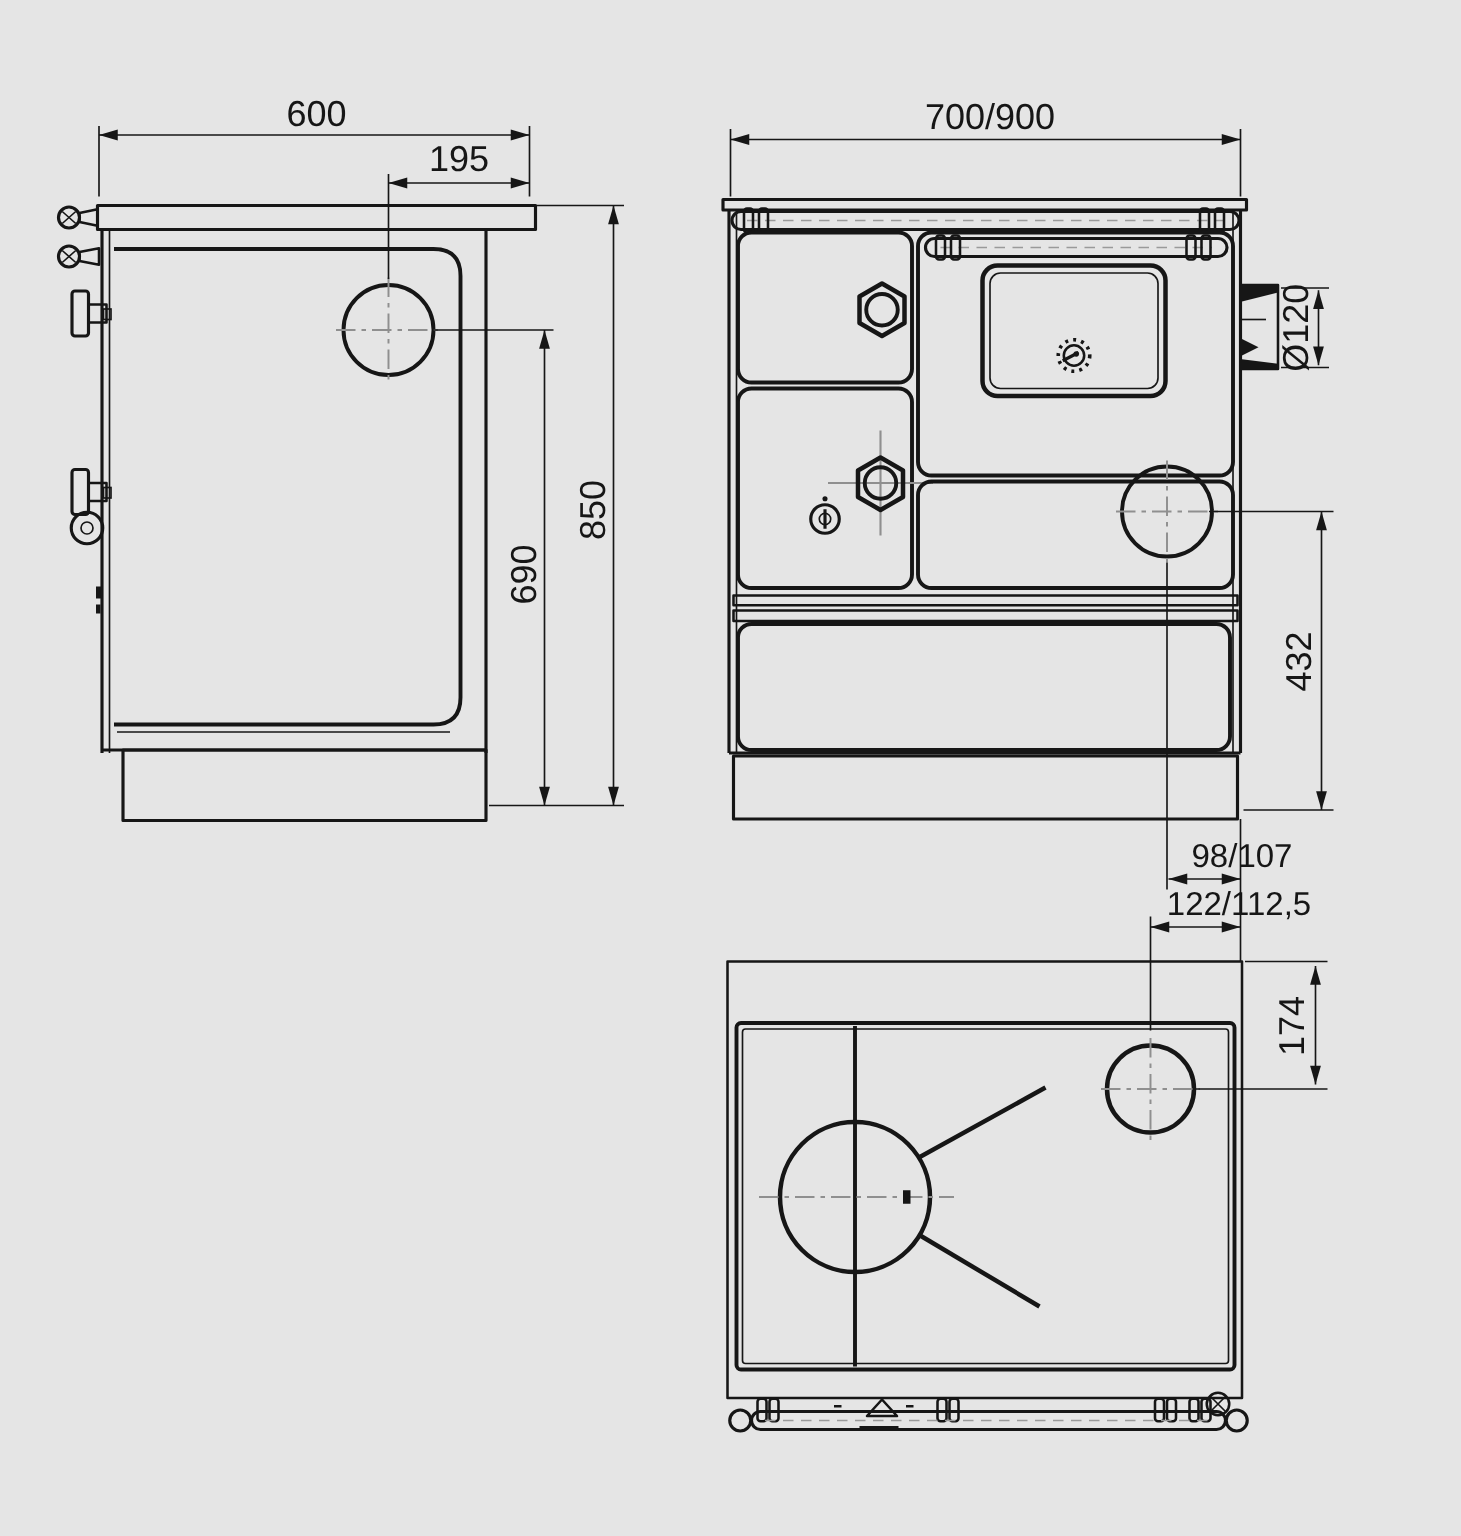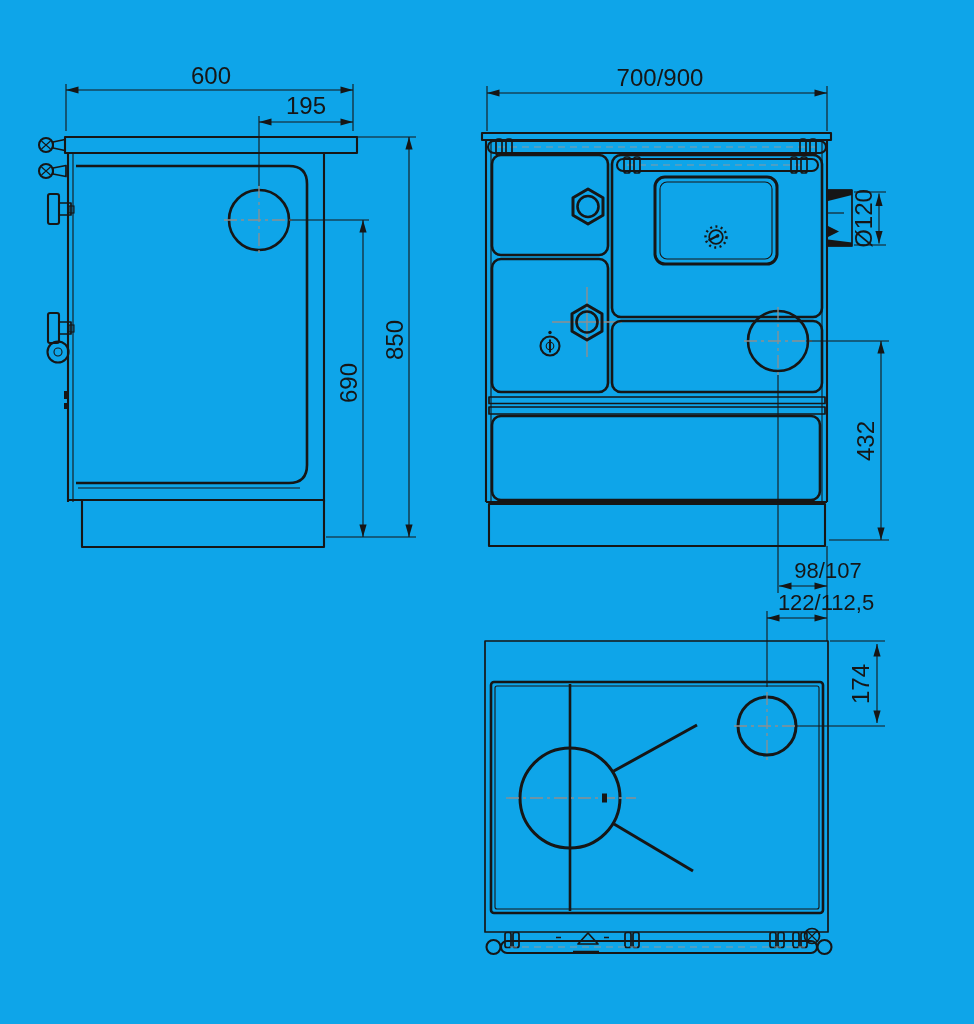--- a/index.html
+++ b/index.html
@@ -1,16 +1,16 @@
 <!DOCTYPE html>
 <html><head>
 <meta charset="utf-8">
 <style>
   html,body{margin:0;padding:0;background:#ffffff;}
-  .stage{position:relative;width:974px;height:1024px;background:#0ea5e9;overflow:hidden;}
+  .stage{position:relative;width:974px;height:1024px;background:#e5e5e5;overflow:hidden;}
   svg{display:block;}
   
   .s-heavy{fill:none;stroke:#161616;stroke-width:3;stroke-linejoin:round;}
   .s-ol{fill:none;stroke:#161616;stroke-width:2.6;stroke-linejoin:round;}
   .s-med{fill:none;stroke:#161616;stroke-width:2.1;stroke-linejoin:round;}
   .s-det{fill:none;stroke:#161616;stroke-width:1.7;stroke-linejoin:round;}
   .s-thin{fill:none;stroke:#161616;stroke-width:1.1;}
   .dim{fill:none;stroke:#161616;stroke-width:1.1;}
   .f-ink{fill:#161616;stroke:none;}
   .cl{fill:none;stroke:#8f8f8f;stroke-width:1.3;stroke-dasharray:13 4 3 4;}

